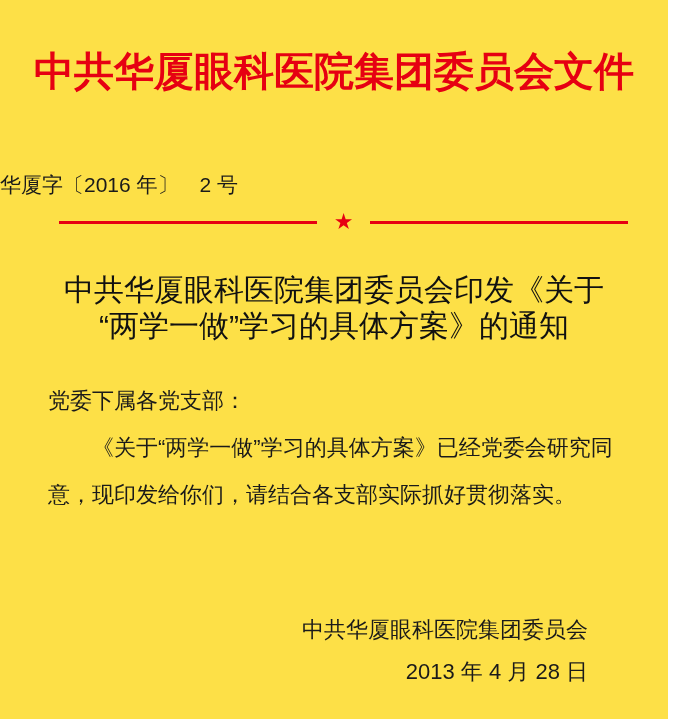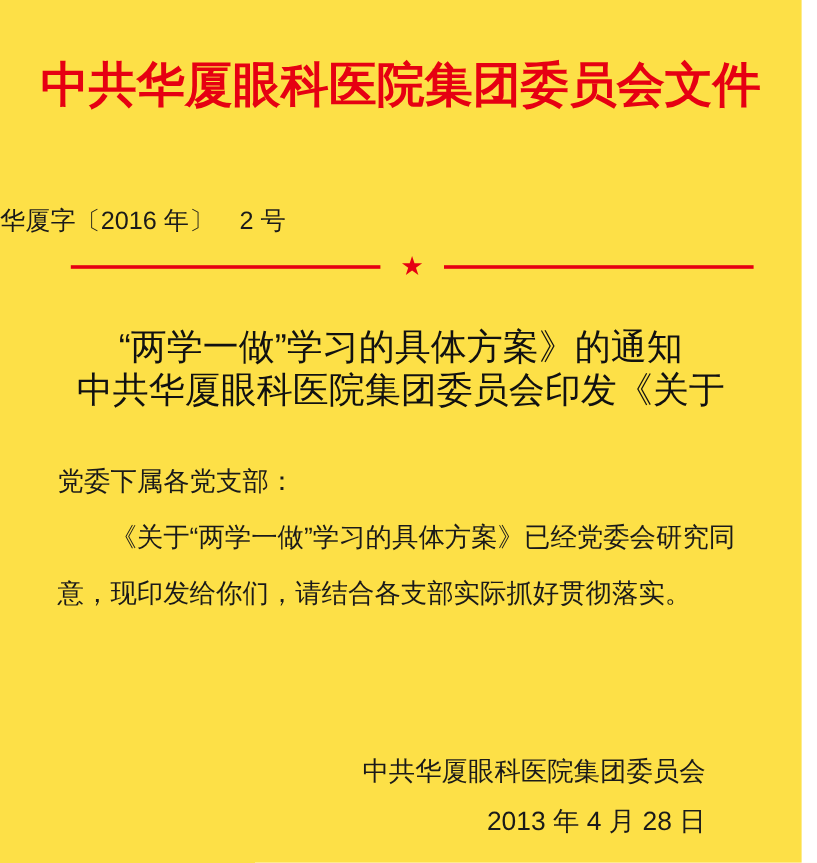--- a/index.html
+++ b/index.html
@@ -97,21 +97,20 @@
   }
   
   .signature {
     position: absolute;
     top: 609px;
     right: 80px;
     text-align: right;
     font-size: 22px;
     line-height: 42px;
     color: #1a1a1a;
-    margin-top: 13px;
   }
   .signature .sig-line {
     white-space: nowrap;
   }
 </style>
 </head>
 <body>
 
 <div class="page">
 
@@ -119,22 +118,22 @@
 
   <div class="doc-number">华厦字〔2016 年〕　2 号</div>
 
   <div class="red-rule">
     <div class="rule-seg"></div>
     <span class="rule-star">★</span>
     <div class="rule-seg"></div>
   </div>
 
   <div class="doc-title">
+    <div class="title-line">中共华厦眼科医院集团委员会印发《关于</div>
     <div class="title-line">“两学一做”学习的具体方案》的通知</div>
-    <div class="title-line">中共华厦眼科医院集团委员会印发《关于</div>
   </div>
 
   <div class="doc-body">
     <div class="para-line">党委下属各党支部：</div>
     <div class="para-line indent">《关于“两学一做”学习的具体方案》已经党委会研究同</div>
     <div class="para-line">意，现印发给你们，请结合各支部实际抓好贯彻落实。</div>
   </div>
 
   <div class="signature">
     <div class="sig-line">中共华厦眼科医院集团委员会</div>

